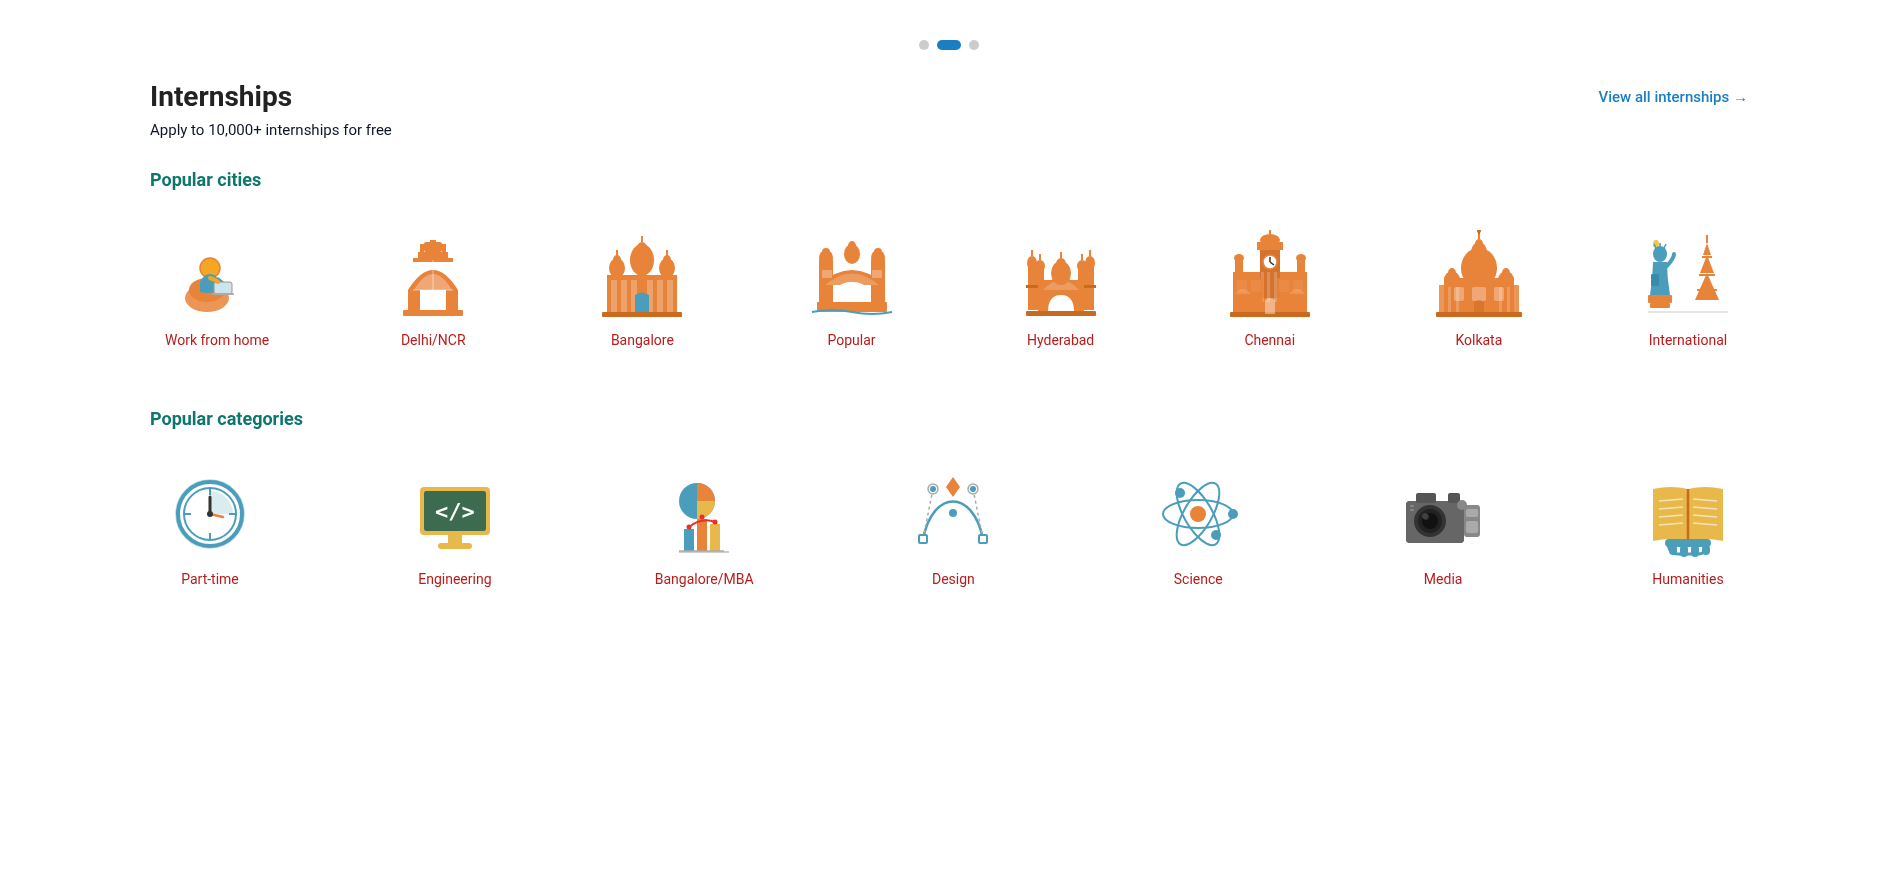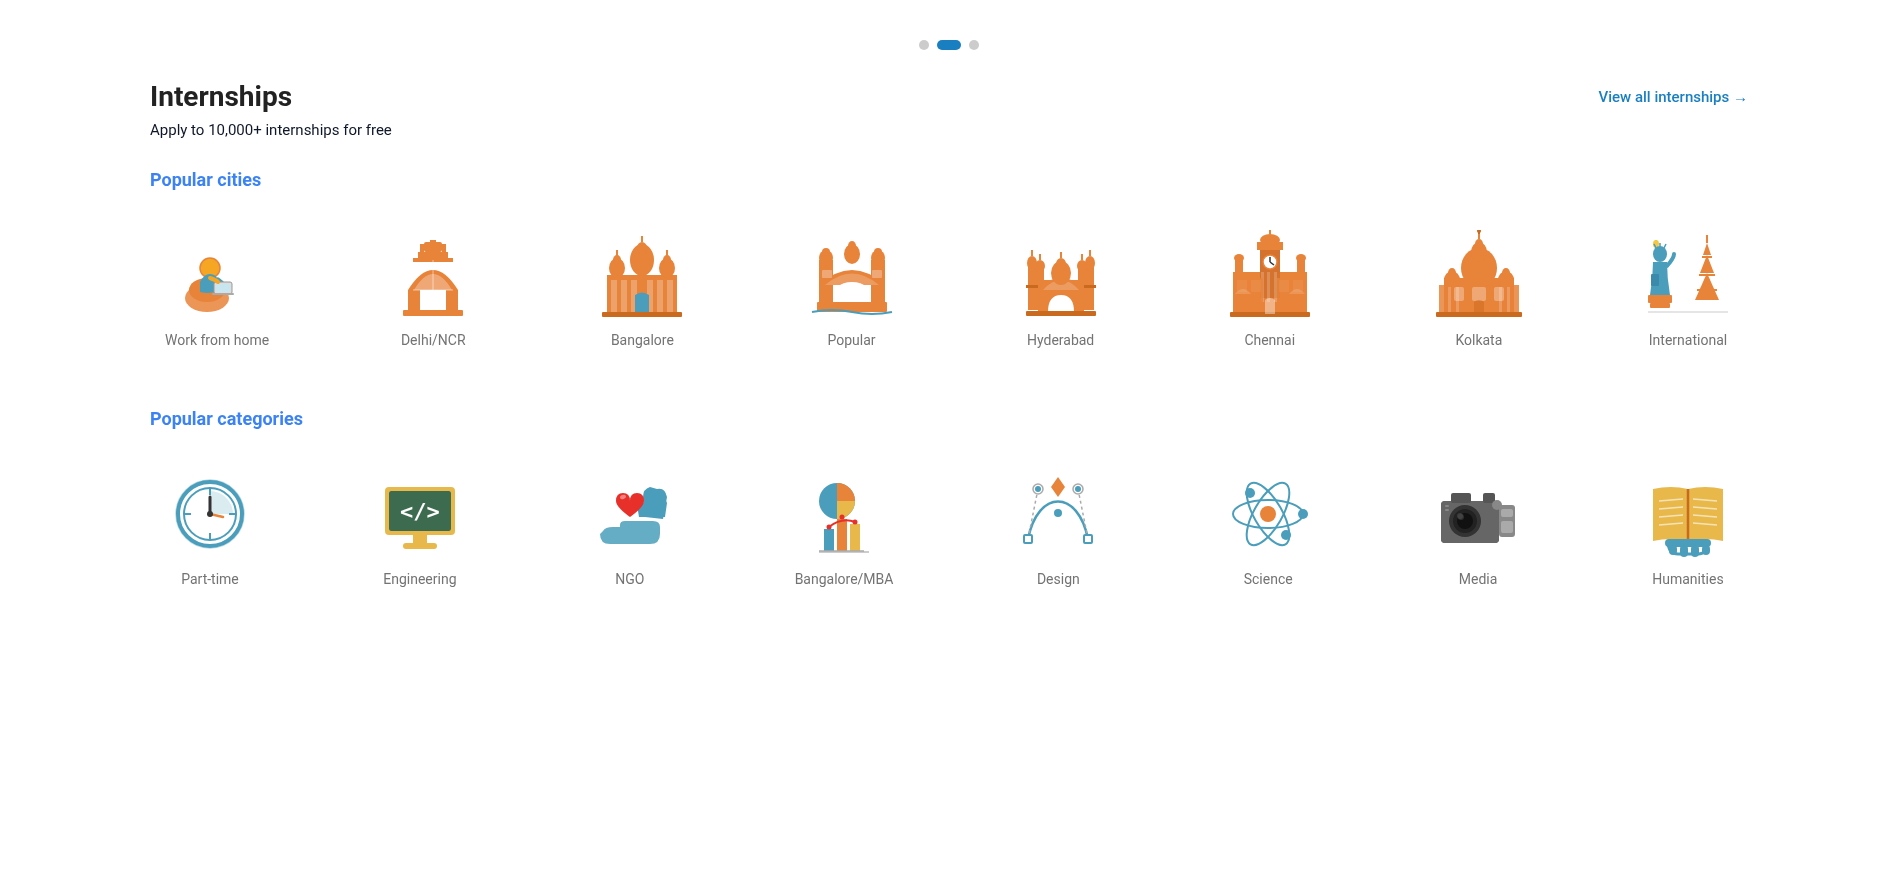--- a/index.html
+++ b/index.html
@@ -30,21 +30,21 @@
       font-size: 15px;
       font-weight: 500;
       text-decoration: none;
       cursor: pointer;
       white-space: nowrap;
       margin-top: 8px;
     }
     .section-title {
       font-size: 18px;
       font-weight: 700;
-      color: #3b82f6;
+      color: #0f766e;
       margin-bottom: 30px;
     }
     .section {
       margin-bottom: 50px;
     }
     .city-grid, .category-grid {
       display: flex;
       flex-wrap: nowrap;
       gap: 0;
       justify-content: space-between;
@@ -59,21 +59,21 @@
       transition: background 0.2s;
       min-width: 120px;
     }
     .city-icon, .category-icon {
       width: 90px;
       height: 90px;
       margin-bottom: 12px;
     }
     .city-label, .category-label {
       font-size: 14px;
-      color: #737373;
+      color: #b91c1c;
       text-align: center;
       font-weight: 400;
     }
 
     
     .carousel-dots {
       display: flex;
       justify-content: center;
       gap: 8px;
       margin-bottom: 30px;
@@ -432,38 +432,20 @@
 
           <text x="25" y="50" font-size="22" fill="#fff" font-family="monospace" font-weight="bold">&lt;/&gt;</text>
 
           <rect x="38" y="66" width="14" height="10" fill="#e8b84b"></rect>
           <rect x="28" y="74" width="34" height="6" rx="3" fill="#e8b84b"></rect>
         </svg>
       </div>
       <span class="category-label">Engineering</span>
     </div>
 
-    <div class="category-item">
-      <div class="category-icon">
-        <svg viewBox="0 0 90 90" xmlns="http://www.w3.org/2000/svg">
-
-          <path d="M15 65 Q15 75 25 75 L65 75 Q75 75 75 65 L75 58 Q75 52 68 52 L40 52 Q35 52 35 56 L35 58 L28 58 Q20 58 18 62 Z" fill="#4a9ebb" opacity="0.85"></path>
-
-          <path d="M72 20 Q80 18 82 28 L78 50 L60 48 L58 28 Q58 20 65 18 Z" fill="#4a9ebb"></path>
-
-          <path d="M60 35 Q55 30 52 36 L54 48 L60 48 Z" fill="#4a9ebb"></path>
-          <path d="M75 32 Q80 28 82 34 L80 48 L75 48 Z" fill="#4a9ebb"></path>
-
-          <path d="M45 32 Q45 24 52 24 Q59 24 59 32 Q59 38 45 48 Q31 38 31 32 Q31 24 38 24 Q45 24 45 32 Z" fill="#e8302a"></path>
-
-          <ellipse cx="38" cy="28" rx="3" ry="2" fill="#fff" opacity="0.4" transform="rotate(-20, 38, 28)"></ellipse>
-        </svg>
-      </div>
-      <span class="category-label">NGO</span>
-    </div>
 
     <div class="category-item">
       <div class="category-icon">
         <svg viewBox="0 0 90 90" xmlns="http://www.w3.org/2000/svg">
 
           <circle cx="38" cy="32" r="18" fill="#4a9ebb"></circle>
           <path d="M38 32 L38 14 A18 18 0 0 1 56 32 Z" fill="#e8833a"></path>
           <path d="M38 32 L56 32 A18 18 0 0 1 38 50 Z" fill="#e8b84b"></path>
 
           <rect x="20" y="82" width="50" height="2" fill="#ccc"></rect>

